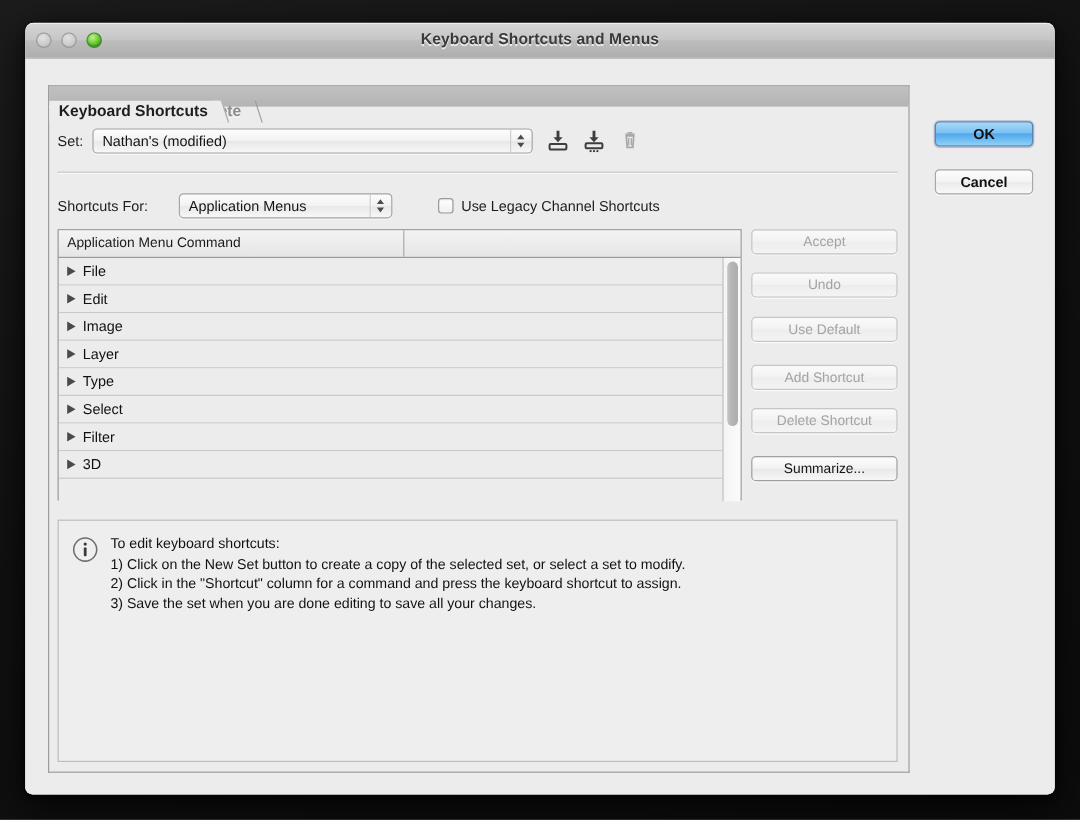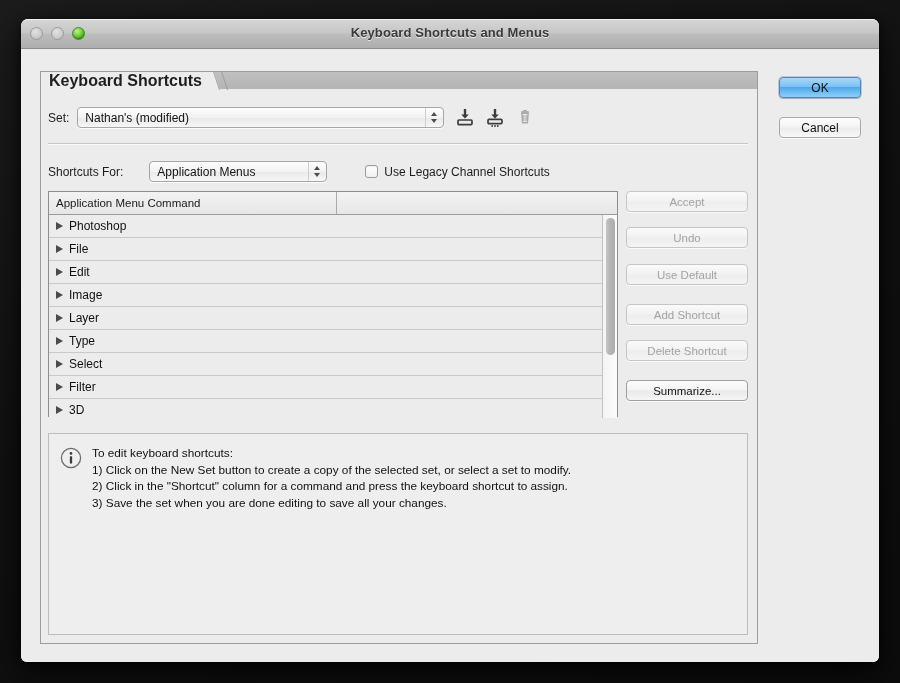--- a/index.html
+++ b/index.html
@@ -89,24 +89,24 @@
   .tabbar {
     position: relative;
     height: 18px;
     background: linear-gradient(to bottom, #c0c0c0 0%, #b4b4b4 100%);
     border: 1px solid #9d9d9d;
     border-bottom: none;
     box-sizing: border-box;
   }
   .tab {
     position: absolute;
-    top: 0;
+    top: 12px;
     height: 18px;
     line-height: 18px;
-    font-size: 16px;
+    font-size: 13px;
     padding: 0 9px 0 8px;
     box-sizing: border-box;
     white-space: nowrap;
   }
   .tab.active {
     left: 0;
     background: #ececec;
     color: #1e1e1e;
     font-weight: bold;
     border-right: 1px solid #9d9d9d;
@@ -389,22 +389,23 @@
     font-size: 11.8px;
     color: #111111;
     line-height: 16.5px;
     white-space: nowrap;
   }
 
   
   .actions {
     position: absolute;
     left: 758px;
-    top: 28px;
+    top: 52px;
     width: 82px;
+    font-weight: bold;
   }
   .dlg-btn {
     width: 82px;
     height: 21px;
     line-height: 20px;
     text-align: center;
     font-size: 12px;
     border-radius: 4px;
     box-sizing: border-box;
   }
@@ -510,24 +511,20 @@
           </label>
         </div>
 
         <div class="table-wrap">
           <div class="table-head">
             <div class="th c1">Application Menu Command</div>
             <div class="th c2">Shortcut</div>
           </div>
           <div class="table-body">
             <div class="rows">
-              <div class="row">
-                <span class="tri"></span>
-                <span class="row-label">Photoshop</span>
-              </div>
               <div class="row">
                 <span class="tri"></span>
                 <span class="row-label">File</span>
               </div>
               <div class="row">
                 <span class="tri"></span>
                 <span class="row-label">Edit</span>
               </div>
               <div class="row">
                 <span class="tri"></span>

